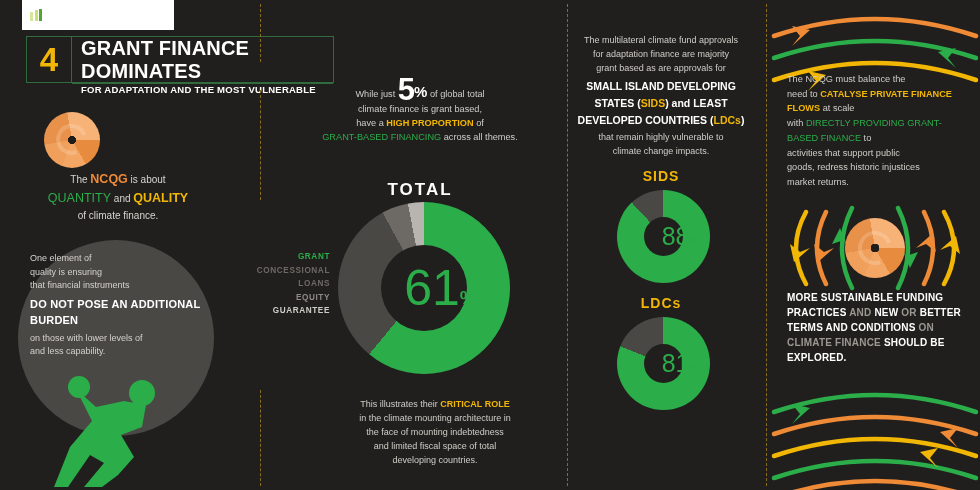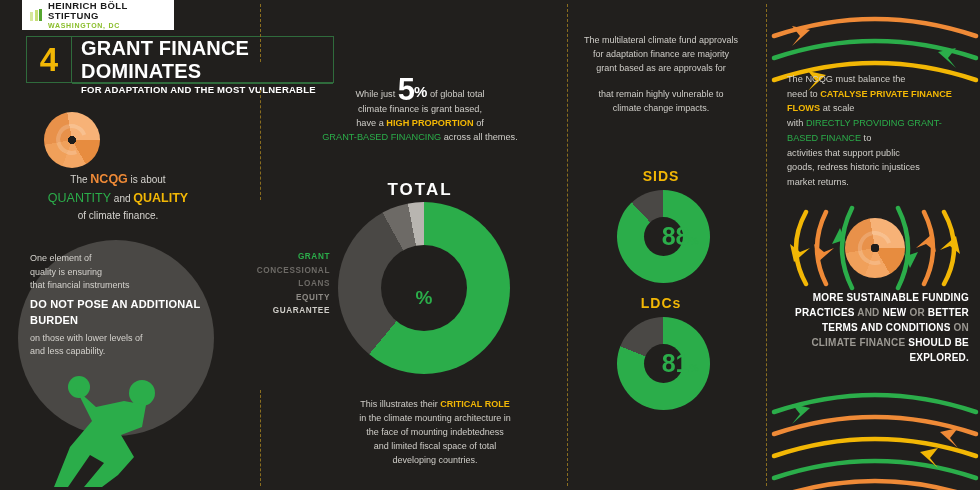--- a/index.html
+++ b/index.html
@@ -80,21 +80,21 @@
   .bignum{font-size:31px;font-weight:bold;color:#ffffff;line-height:.8;
           vertical-align:-3px;letter-spacing:-1px;}
   .bigpct{font-size:15px;font-weight:bold;color:#ffffff;}
 
   .total-lab{position:absolute;left:330px;top:180px;width:180px;text-align:center;
              font-size:17px;font-weight:bold;letter-spacing:2px;color:#fff;}
 
   .donut{position:absolute;border-radius:50%;}
   .donut .hole{position:absolute;border-radius:50%;background:#211f1d;
                display:flex;align-items:center;justify-content:center;}
-  .dval{font-weight:bold;color:#2bad4a;line-height:1;padding-left:33px;}
+  .dval{font-weight:normal;color:#2bad4a;line-height:1;padding-left:33px;}
   .dpct{font-weight:bold;color:#2bad4a;}
 
   .legend{position:absolute;left:248px;top:250px;width:82px;text-align:right;
           font-size:8.2px;font-weight:bold;letter-spacing:.6px;line-height:1.65;}
   .lg-grant{color:#2bad4a;}
   .lg-conc{color:#6d6a66;}
   .lg-eq{color:#8e8b86;}
   .lg-gu{color:#cfcdc8;}
 
   .c2bot{position:absolute;left:325px;top:398px;width:220px;text-align:center;
@@ -104,39 +104,35 @@
   .c3top{position:absolute;left:572px;top:34px;width:178px;text-align:center;
          font-size:9px;line-height:1.55;color:#cfcdc8;}
   .sids-lab{position:absolute;left:600px;top:168px;width:122px;text-align:center;
             font-size:14px;font-weight:bold;letter-spacing:1px;color:#f2b705;}
   .ldc-lab{position:absolute;left:600px;top:295px;width:122px;text-align:center;
            font-size:14px;font-weight:bold;letter-spacing:1px;color:#f2b705;}
 
   
   .c4top{position:absolute;left:787px;top:72px;width:182px;
          font-size:9.2px;line-height:1.6;color:#cfcdc8;}
-  .c4bot{position:absolute;left:787px;top:290px;width:182px;text-align:right;
+  .c4bot{position:absolute;left:787px;top:290px;width:182px;text-align:left;
          font-size:10px;font-weight:bold;line-height:1.5;color:#ffffff;letter-spacing:.2px;}
   .arrows{position:absolute;left:770px;top:0;width:210px;height:490px;}
   .c4disc{position:absolute;left:845px;top:218px;width:60px;height:60px;}
 </style>
 </head>
 <body>
 
 <div class="root">
 
   <div class="logo">
     <div class="logo-bars">
       <i></i>
         <i></i>
         <i></i>
-    </div>
-    <div class="logo-txt">
-      <div class="logo-l1">HEINRICH BÖLL STIFTUNG</div>
-      <div class="logo-l2">WASHINGTON, DC</div>
     </div>
   </div>
 
   <div class="header">
     <div class="hdr-num">4</div>
     <div class="hdr-right">
       <div class="hdr-title">GRANT FINANCE DOMINATES</div>
       <div class="hdr-sub">FOR ADAPTATION AND THE MOST VULNERABLE</div>
     </div>
   </div>
@@ -194,39 +190,43 @@
   <div class="legend">
     <div class="lg-grant">GRANT</div>
     <div class="lg-conc">CONCESSIONAL LOANS</div>
     <div class="lg-eq">EQUITY</div>
     <div class="lg-gu">GUARANTEE</div>
   </div>
 
   <div class="donut" style="left:338px;top:202px;width:172px;height:172px;
               background:conic-gradient(#2bad4a 0deg 219.6deg,#4a4845 219.6deg 331.2deg,#6d6a66 331.2deg 349.2deg,#b8b5b0 349.2deg 360deg);">
     <div class="hole" style="left:43px;top:43px;width:86px;height:86px;">
+      <span class="dval" style="font-size:50px;">61</span>
         <span class="dpct" style="font-size:19px;align-self:flex-end;margin-bottom:22px;">%</span>
     </div>
   </div>
 
   <div class="c2bot">
     <div>
       <span>This illustrates their </span><span class="y">CRITICAL ROLE</span>
     </div>
     <div>in the climate mounting architecture in</div>
     <div>the face of mounting indebtedness</div>
     <div>and limited fiscal space of total</div>
     <div>developing countries.</div>
   </div>
 
   <div class="c3top">
     <div>The multilateral climate fund approvals</div>
     <div>for adaptation finance are majority</div>
     <div>grant based as are approvals for</div>
-    <div style="margin-top:12px;">that remain highly vulnerable to</div>
+    <div style="margin-top:2px;">
+      <span class="w" style="font-size:10.5px;">SMALL ISLAND DEVELOPING STATES (</span><span class="y" style="font-size:10.5px;">SIDS</span><span class="w" style="font-size:10.5px;">) and </span><span class="w" style="font-size:10.5px;">LEAST DEVELOPED COUNTRIES (</span><span class="y" style="font-size:10.5px;">LDCs</span><span class="w" style="font-size:10.5px;">)</span>
+    </div>
+    <div style="margin-top:2px;">that remain highly vulnerable to</div>
     <div>climate change impacts.</div>
   </div>
 
   <div class="sids-lab">SIDS</div>
   <div class="donut" style="left:617px;top:190px;width:93px;height:93px;
               background:conic-gradient(#2bad4a 0deg 316.8deg,#4a4845 316.8deg 360deg);">
     <div class="hole" style="left:27px;top:27px;width:39px;height:39px;">
       <span class="dval" style="font-size:25px;">88</span>
         <span class="dpct" style="font-size:10px;align-self:flex-end;margin-bottom:9px;">%</span>
     </div>

